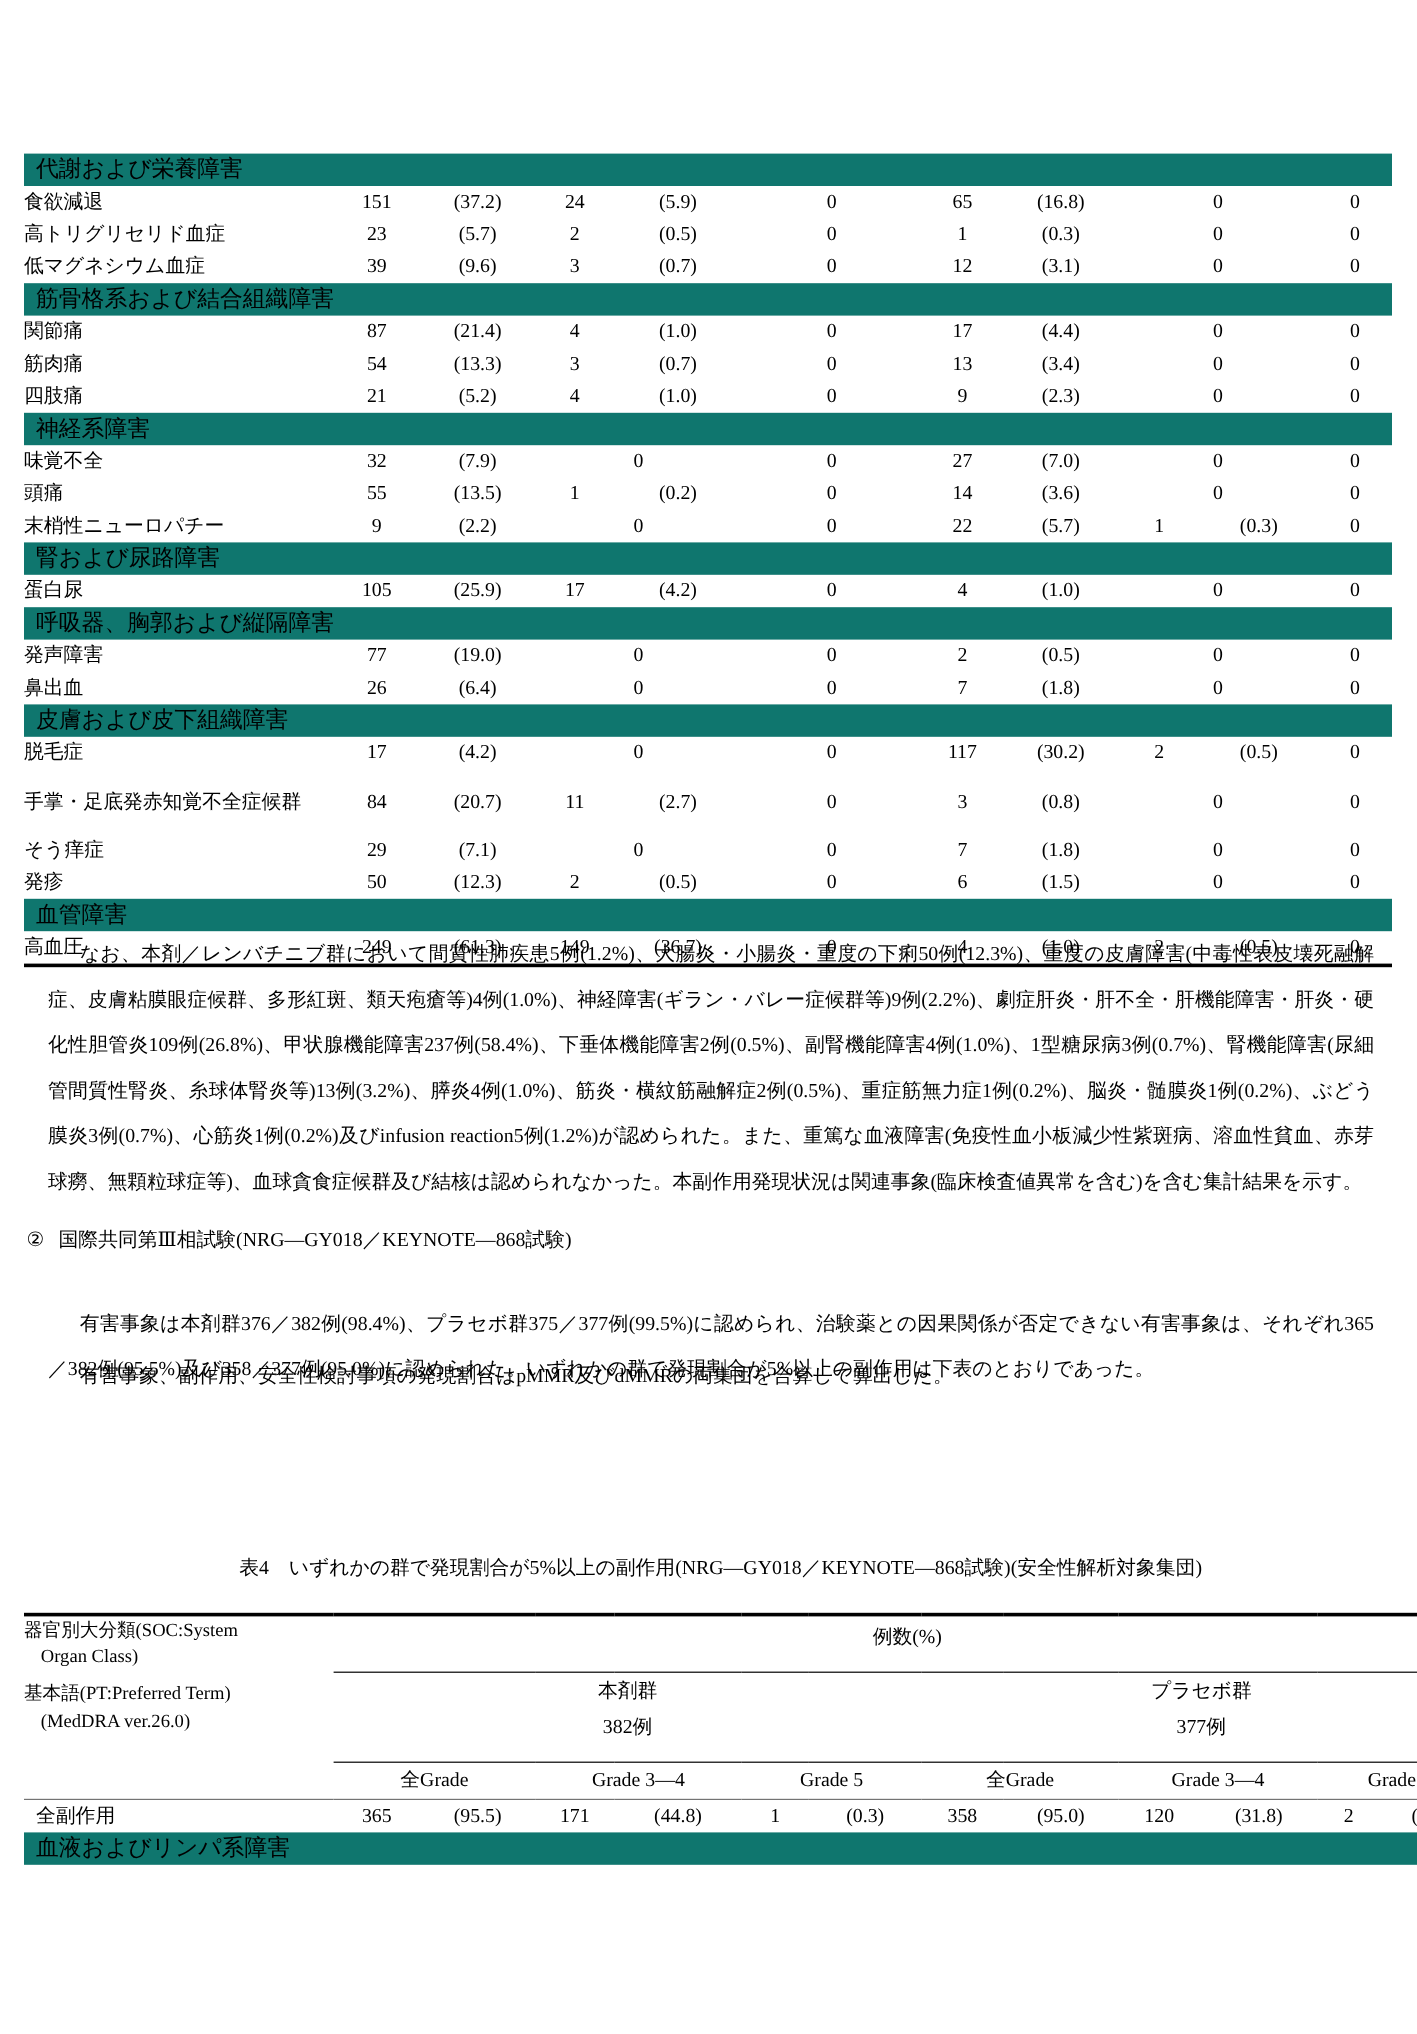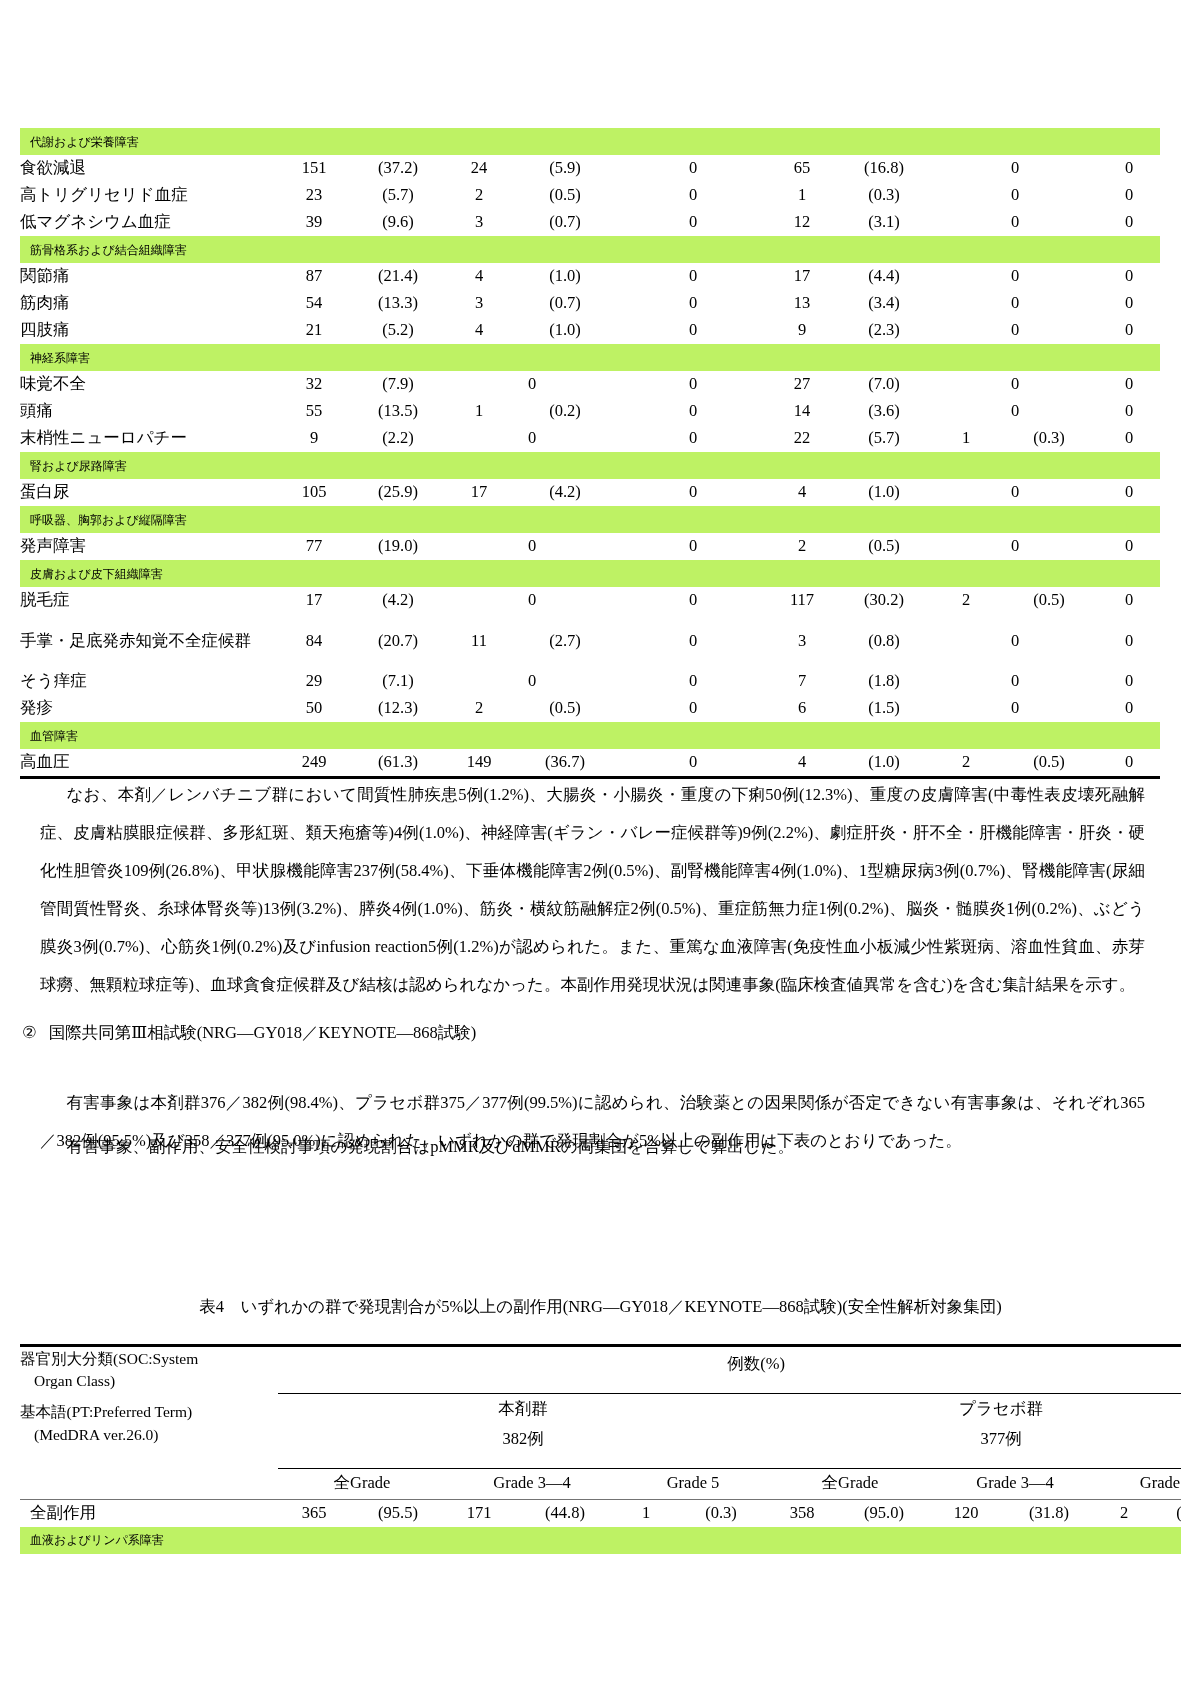--- a/index.html
+++ b/index.html
@@ -46,24 +46,24 @@
   col.c-n2    { width: 66px;  }
   col.c-p2    { width: 106px; }
   col.c-n3    { width: 150px; }
   col.c-n4    { width: 68px;  }
   col.c-p4    { width: 96px;  }
   col.c-n5    { width: 68px;  }
   col.c-p5    { width: 98px;  }
   col.c-n6    { width: 62px;  }
 
   .soc-row td {
-    background: #bef264;
+    background: #0f766e;
     height: 27px;
     padding-left: 10px;
-    font-size: 12px;
+    font-size: 19px;
     margin-top: 38px;
   }
   .pt-row td {
     height: 27px;
   }
   .pt-name {
     padding-left: 32px;
   }
   .pt-name-wrap {
     padding-left: 32px;
@@ -322,20 +322,31 @@
             <td colspan="11">呼吸器、胸郭および縦隔障害</td>
           </tr>
           <tr class="pt-row">
             <td class="pt-name">発声障害</td>
             <td class="num">77</td>
             <td class="num">(19.0)</td>
             <td class="zero-span" colspan="2">0</td>
             <td class="num">0</td>
             <td class="num">2</td>
             <td class="num">(0.5)</td>
+            <td class="zero-span" colspan="2">0</td>
+            <td class="num">0</td>
+          </tr>
+          <tr class="pt-row">
+            <td class="pt-name">鼻出血</td>
+            <td class="num">26</td>
+            <td class="num">(6.4)</td>
+            <td class="zero-span" colspan="2">0</td>
+            <td class="num">0</td>
+            <td class="num">7</td>
+            <td class="num">(1.8)</td>
             <td class="zero-span" colspan="2">0</td>
             <td class="num">0</td>
           </tr>
           <tr class="soc-row">
             <td colspan="11">皮膚および皮下組織障害</td>
           </tr>
           <tr class="pt-row">
             <td class="pt-name">脱毛症</td>
             <td class="num">17</td>
             <td class="num">(4.2)</td>

